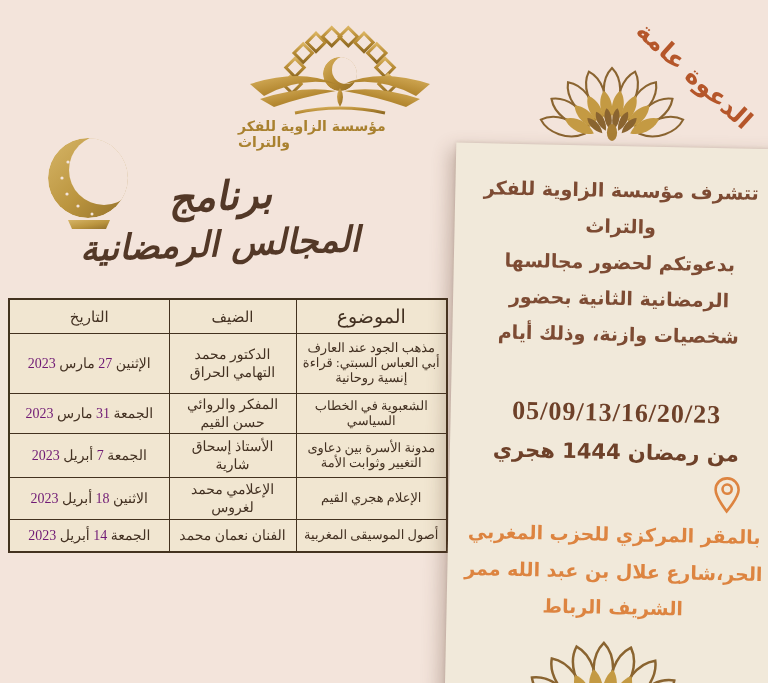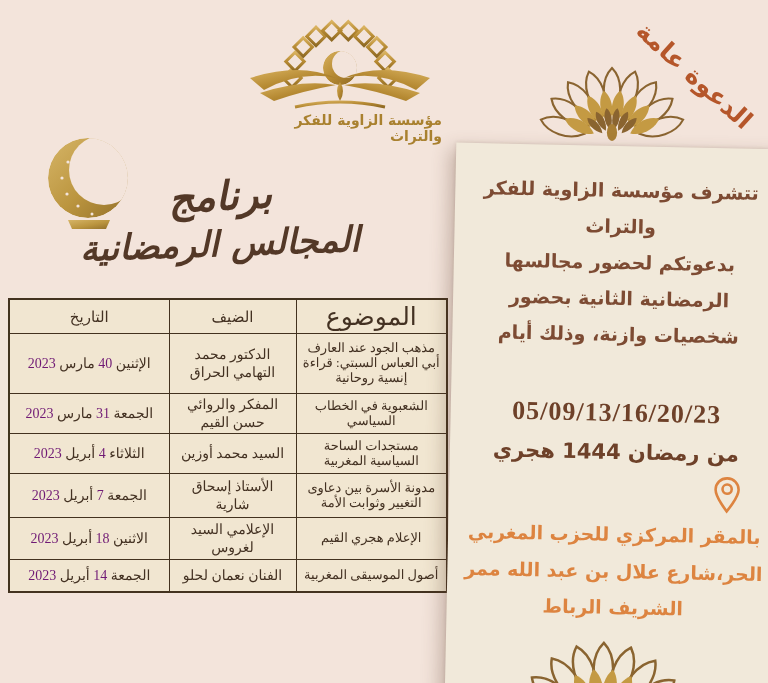--- a/index.html
+++ b/index.html
@@ -2,21 +2,21 @@
 <html lang="ar"><head>
 <meta charset="utf-8">
 <style>
   html,body{margin:0;padding:0;}
   body{
     width:768px;height:683px;overflow:hidden;position:relative;
     background:#f3e4db;
     font-family:"DejaVu Sans",sans-serif;
   }
   
-  .logo-wrap{position:absolute;left:238px;top:6px;width:204px;text-align:right;z-index:1;}
+  .logo-wrap{position:absolute;left:238px;top:12px;width:204px;text-align:left;z-index:1;}
   .logo-wrap svg{display:block;margin:0 auto;}
   .org-name{
     margin-top:-6px;font-size:14px;font-weight:bold;color:#a9812f;direction:rtl;
     letter-spacing:.5px;
   }
   
   .badge{
     position:absolute;left:650px;top:16px;z-index:1;
     transform:rotate(42deg);transform-origin:left top;
     font-size:25px;font-weight:bold;color:#b5562a;direction:rtl;white-space:nowrap;
@@ -31,21 +31,21 @@
   .title .l1{font-size:40px;line-height:1.3;transform:rotate(-3deg);}
   .title .l2{font-size:35px;line-height:1.25;transform:rotate(-2deg);}
   
   .sched{position:absolute;left:8px;top:298px;z-index:1;}
   table{border-collapse:collapse;table-layout:fixed;direction:rtl;background:#f1e6d1;}
   table,td,th{border:1px solid #43321f;}
   table{border-width:2px;}
   th,td{padding:1px 4px;text-align:center;vertical-align:middle;color:#433122;
         font-family:"Liberation Serif","DejaVu Serif",serif;}
   th{font-size:15px;font-weight:normal;height:31px;}
-  th.topic-h{font-size:25px;}
+  th.topic-h{font-size:19px;}
   td{font-size:14px;line-height:1.22;}
   td.topic-c{font-size:13px;line-height:1.15;margin-top:28px;}
   tr.r1{height:60px;} tr.r2{height:40px;} tr.r3{height:40px;}
   tr.r4{height:44px;} tr.r5{height:42px;} tr.r6{height:32px;}
   .num{color:#701a75;}
   
   .ornament-top{position:absolute;left:527px;top:62px;z-index:1;}
   
   .card{
     position:absolute;left:450px;top:146px;width:332px;height:600px;z-index:2;
@@ -241,45 +241,40 @@
       </colgroup>
     <tbody>
         <tr>
       <th class="topic-h">الموضوع</th>
       <th>الضيف</th>
       <th>التاريخ</th>
     </tr>
     <tr class="r1">
       <td class="topic-c">مذهب الجود عند العارف أبي العباس السبتي: قراءة إنسية روحانية</td>
       <td>الدكتور محمد التهامي الحراق</td>
-      <td class="digit-accent">الإثنين <span class="num">40</span> مارس <span class="num">2023</span></td>
+      <td class="digit-accent">الإثنين <span class="num">27</span> مارس <span class="num">2023</span></td>
     </tr>
     <tr class="r2">
       <td class="topic-c">الشعبوية في الخطاب السياسي</td>
       <td>المفكر والروائي حسن القيم</td>
       <td class="digit-accent">الجمعة <span class="num">31</span> مارس <span class="num">2023</span></td>
     </tr>
-    <tr class="r3">
-      <td class="topic-c">مستجدات الساحة السياسية المغربية</td>
-      <td>السيد محمد أوزين</td>
-      <td class="digit-accent">الثلاثاء <span class="num">4</span> أبريل <span class="num">2023</span></td>
-    </tr>
     <tr class="r4">
       <td class="topic-c">مدونة الأسرة بين دعاوى التغيير وثوابت الأمة</td>
       <td>الأستاذ إسحاق شارية</td>
       <td class="digit-accent">الجمعة <span class="num">7</span> أبريل <span class="num">2023</span></td>
     </tr>
     <tr class="r5">
       <td class="topic-c">الإعلام هجري القيم</td>
-      <td>الإعلامي السيد لغروس</td>
+      <td>الإعلامي محمد لغروس</td>
       <td class="digit-accent">الاثنين <span class="num">18</span> أبريل <span class="num">2023</span></td>
     </tr>
     <tr class="r6">
       <td class="topic-c">أصول الموسيقى المغربية</td>
-      <td>الفنان نعمان لحلو</td>
+      <td>الفنان نعمان محمد</td>
       <td class="digit-accent">الجمعة <span class="num">14</span> أبريل <span class="num">2023</span></td>
     </tr>
   </tbody>
     </table>
 </div>
 
 <div class="card">
   <div class="card-inner">
     <div class="invite-text">تتشرف مؤسسة الزاوية للفكر<br>والتراث<br>بدعوتكم لحضور مجالسها<br>الرمضانية الثانية بحضور<br>شخصيات وازنة، وذلك أيام</div>
     <div class="invite-dates">05/09/13/16/20/23</div>

